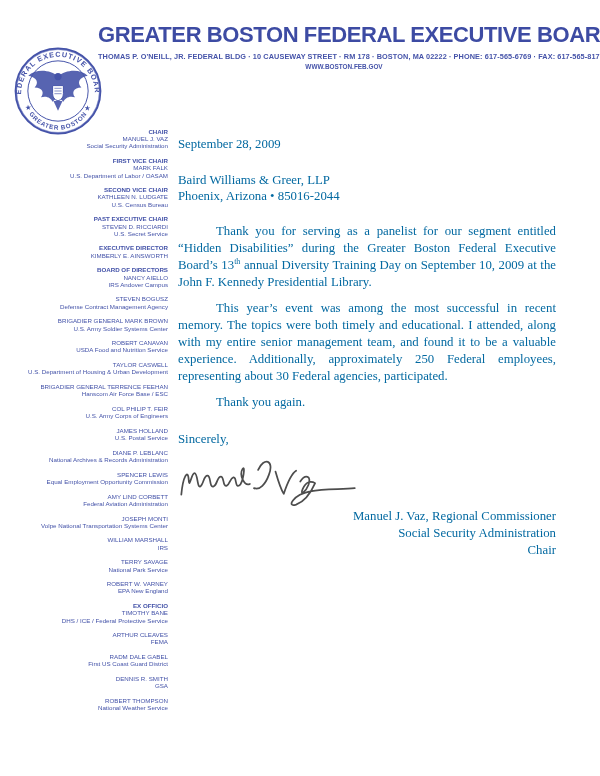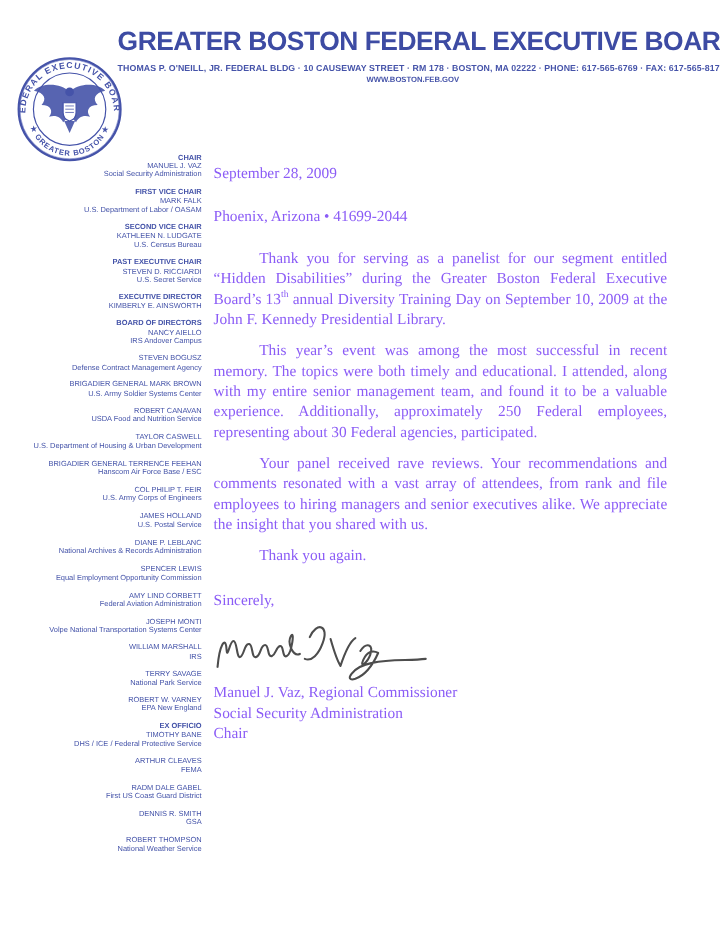--- a/index.html
+++ b/index.html
@@ -39,37 +39,37 @@
   }
   .sidebar .entry { margin-bottom:7.5px; }
   .sidebar .role { font-weight:bold; font-size:6.2px; line-height:7.2px; }
   .sidebar .name { font-size:6.2px; line-height:7.2px; }
   .sidebar .org  { font-size:6.2px; line-height:7.2px; }
 
   
   .letter {
     position:absolute; left:178px; top:136px; width:378px;
     font-family:"Liberation Serif", serif;
-    font-size:12.8px; line-height:17px; color:#8b5cf6;
+    font-size:12.8px; line-height:17px; color:#0369a1;
   }
   .date { margin-bottom:19px; }
   .recipient { margin-bottom:19px; }
   .recipient div { line-height:16px; }
   .salutation { margin-bottom:13px; }
   .para {
     margin:0 0 9px 0;
     text-indent:38px;
     text-align:justify;
   }
   .para sup { font-size:8px; line-height:0; }
   .thanks { margin-bottom:20px; text-align:left; }
   .closing { margin-bottom:2px; }
   .signature-wrap { height:58px; }
   .signature-wrap svg { display:block; }
-  .signer div { line-height:17px; }
+  .signer div { line-height:17px;text-align:right; }
 </style>
 </head>
 <body>
 
 <svg class="seal" viewBox="0 0 100 100" aria-hidden="true">
   <circle cx="50" cy="50" r="47" fill="#ffffff" stroke="#4553a9" stroke-width="2.4"></circle>
   <circle cx="50" cy="50" r="46" fill="none" stroke="#8a94cf" stroke-width="0.6"></circle>
   <circle cx="50" cy="50" r="33.5" fill="none" stroke="#4553a9" stroke-width="1.1"></circle>
   <defs>
     <path id="arcTop" d="M 9,53 A 41,41 0 0 1 91,53"></path>
@@ -245,29 +245,29 @@
 
     <div class="name">ROBERT THOMPSON</div>
     <div class="org">National Weather Service</div>
   </div>
 </div>
 
 <div class="letter">
   <div class="date">September 28, 2009</div>
 
   <div class="recipient">
-    <div>Phoenix, Arizona • 41699-2044</div>
+    <div>Baird Williams &amp; Greer, LLP</div>
+    <div>Phoenix, Arizona • 85016-2044</div>
   </div>
 
 
   <p class="para"><span>Thank you for serving as a panelist for our segment entitled “Hidden Disabilities” during the Greater Boston Federal Executive Board’s 13</span><sup>th</sup><span> annual Diversity Training Day on September 10, 2009 at the John F. Kennedy Presidential Library.</span></p>
 
   <p class="para">This year’s event was among the most successful in recent memory.  The topics were both timely and educational.  I attended, along with my entire senior management team, and found it to be a valuable experience.  Additionally, approximately 250 Federal employees, representing about 30 Federal agencies, participated.</p>
 
-  <p class="para">Your panel received rave reviews.  Your recommendations and comments resonated with a vast array of attendees, from rank and file employees to hiring managers and senior executives alike.  We appreciate the insight that you shared with us.</p>
 
   <p class="para thanks">Thank you again.</p>
 
   <div class="closing">Sincerely,</div>
 
   <div class="signature-wrap">
     <svg width="190" height="58" viewBox="0 0 230 70" aria-hidden="true">
       <g fill="none" stroke="#4d4d4d" stroke-width="2.1" stroke-linecap="round" stroke-linejoin="round">
         <path d="M4 54 C6 32 12 22 13 36 C14 48 16 28 20 28 C24 28 23 46 27 44 C31 42 31 30 36 31 C40 32 38 46 43 44 C48 42 47 32 52 32 C56 32 54 45 59 43 C63 41 63 34 67 33 C71 32 69 46 74 43 C79 40 82 16 78 23 C74 30 80 44 87 41"></path>
         <path d="M97 24 C104 8 117 12 110 30 C106 41 99 49 92 46"></path>

